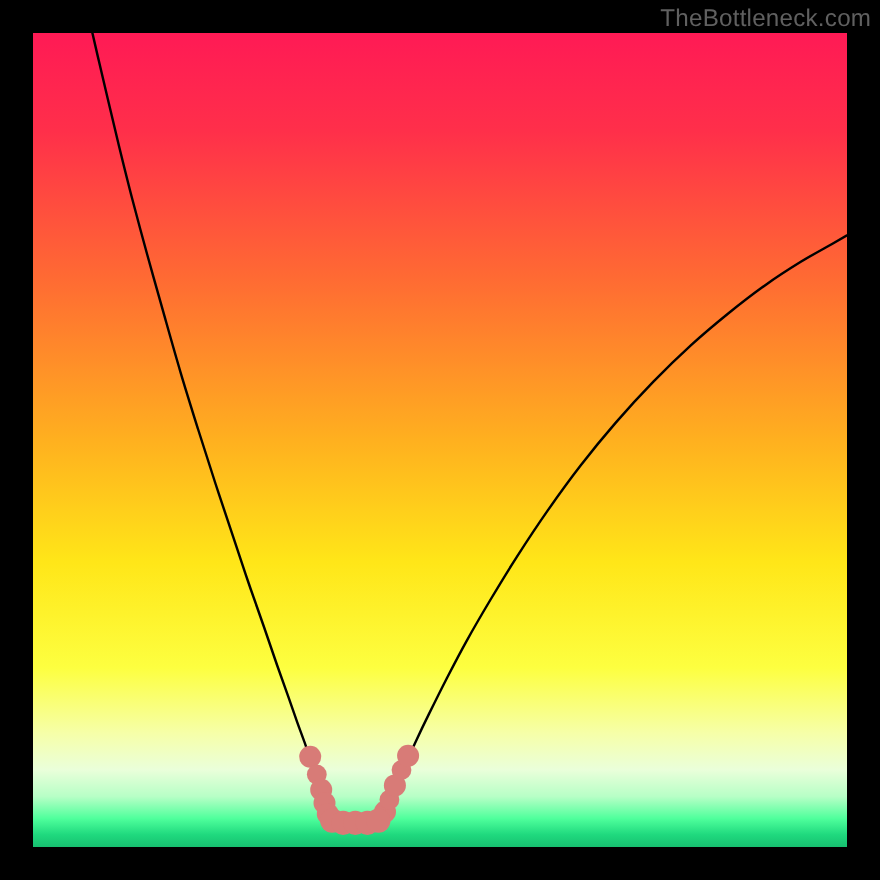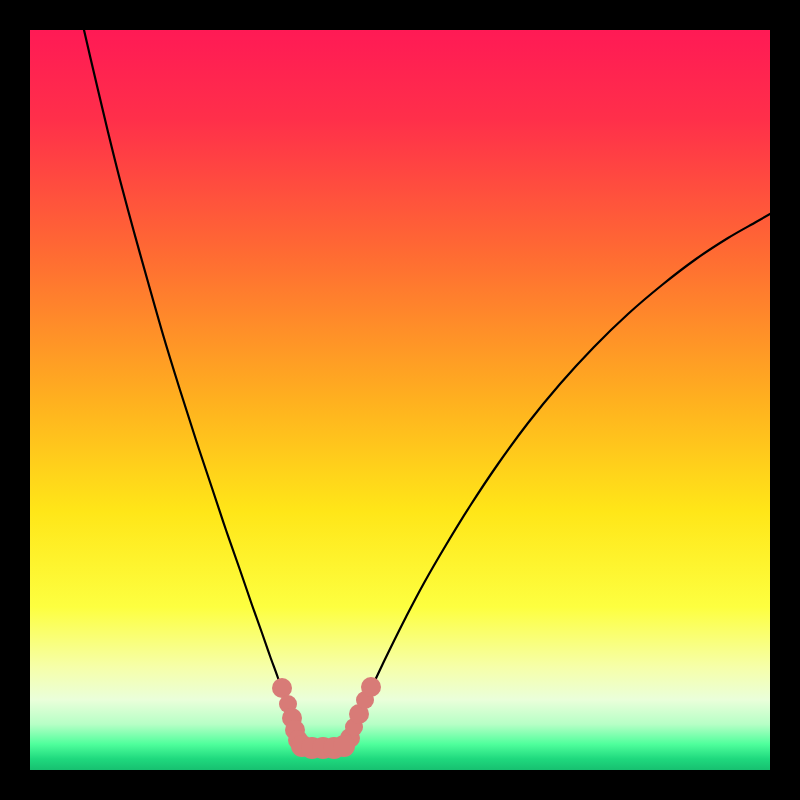--- a/index.html
+++ b/index.html
@@ -34,20 +34,21 @@
     font-weight: 500;
     letter-spacing: 0.2px;
     z-index: 10;
   }
   svg { display: block; }
 </style>
 </head>
 <body>
 
 <div class="frame">
+  <div class="watermark">TheBottleneck.com</div>
   <div class="plot-area">
     <svg id="chart-svg" width="740" height="740" viewBox="0 0 740 740">
       <defs>
         <linearGradient id="bg-grad" x1="0" y1="0" x2="0" y2="1">
             <stop offset="0%" stop-color="#ff1a55"></stop>
             <stop offset="12%" stop-color="#ff2f4a"></stop>
             <stop offset="30%" stop-color="#ff6a33"></stop>
             <stop offset="50%" stop-color="#ffb01f"></stop>
             <stop offset="65%" stop-color="#ffe618"></stop>
             <stop offset="78%" stop-color="#fdff40"></stop>

